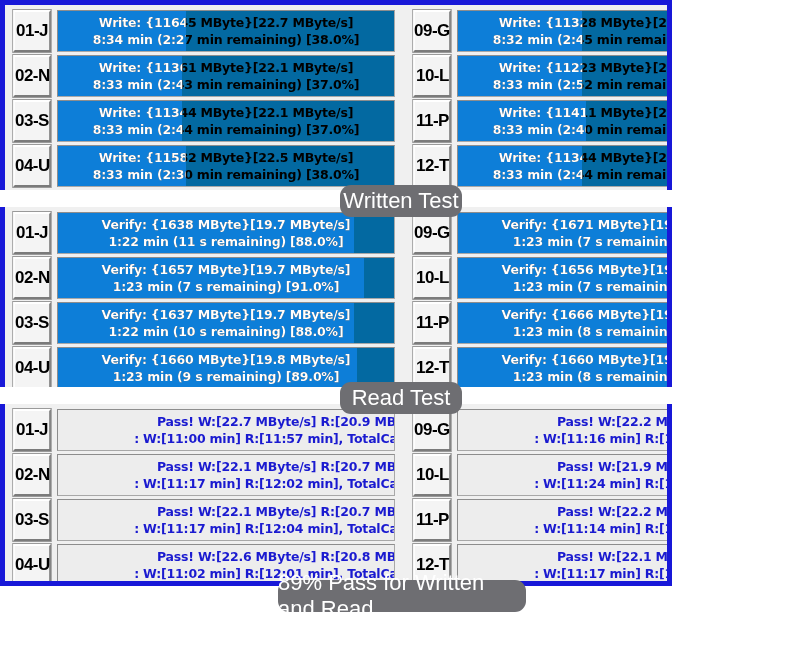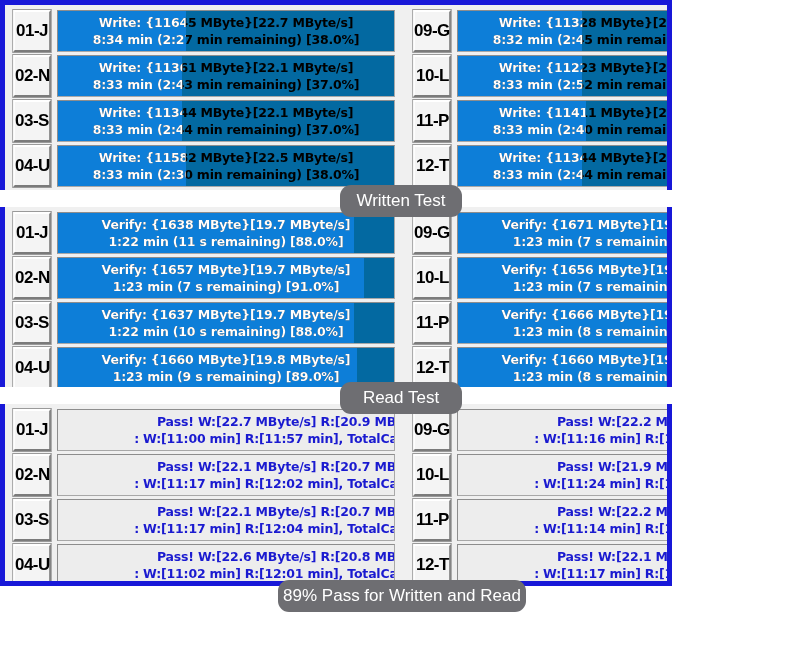--- a/index.html
+++ b/index.html
@@ -131,21 +131,21 @@
     letter-spacing:-0.2px;
   }
 
   
   .banner{
     position:absolute;
     background:#6e6e72;
     color:#ffffff;
     border-radius:11px;
     font-family:"Liberation Sans", sans-serif;
-    font-size:17px;
+    font-size:22px;
     display:flex;
     align-items:center;
     justify-content:center;
     height:32px;
     z-index:20;
   }
 </style>
 </head>
 <body>
 

